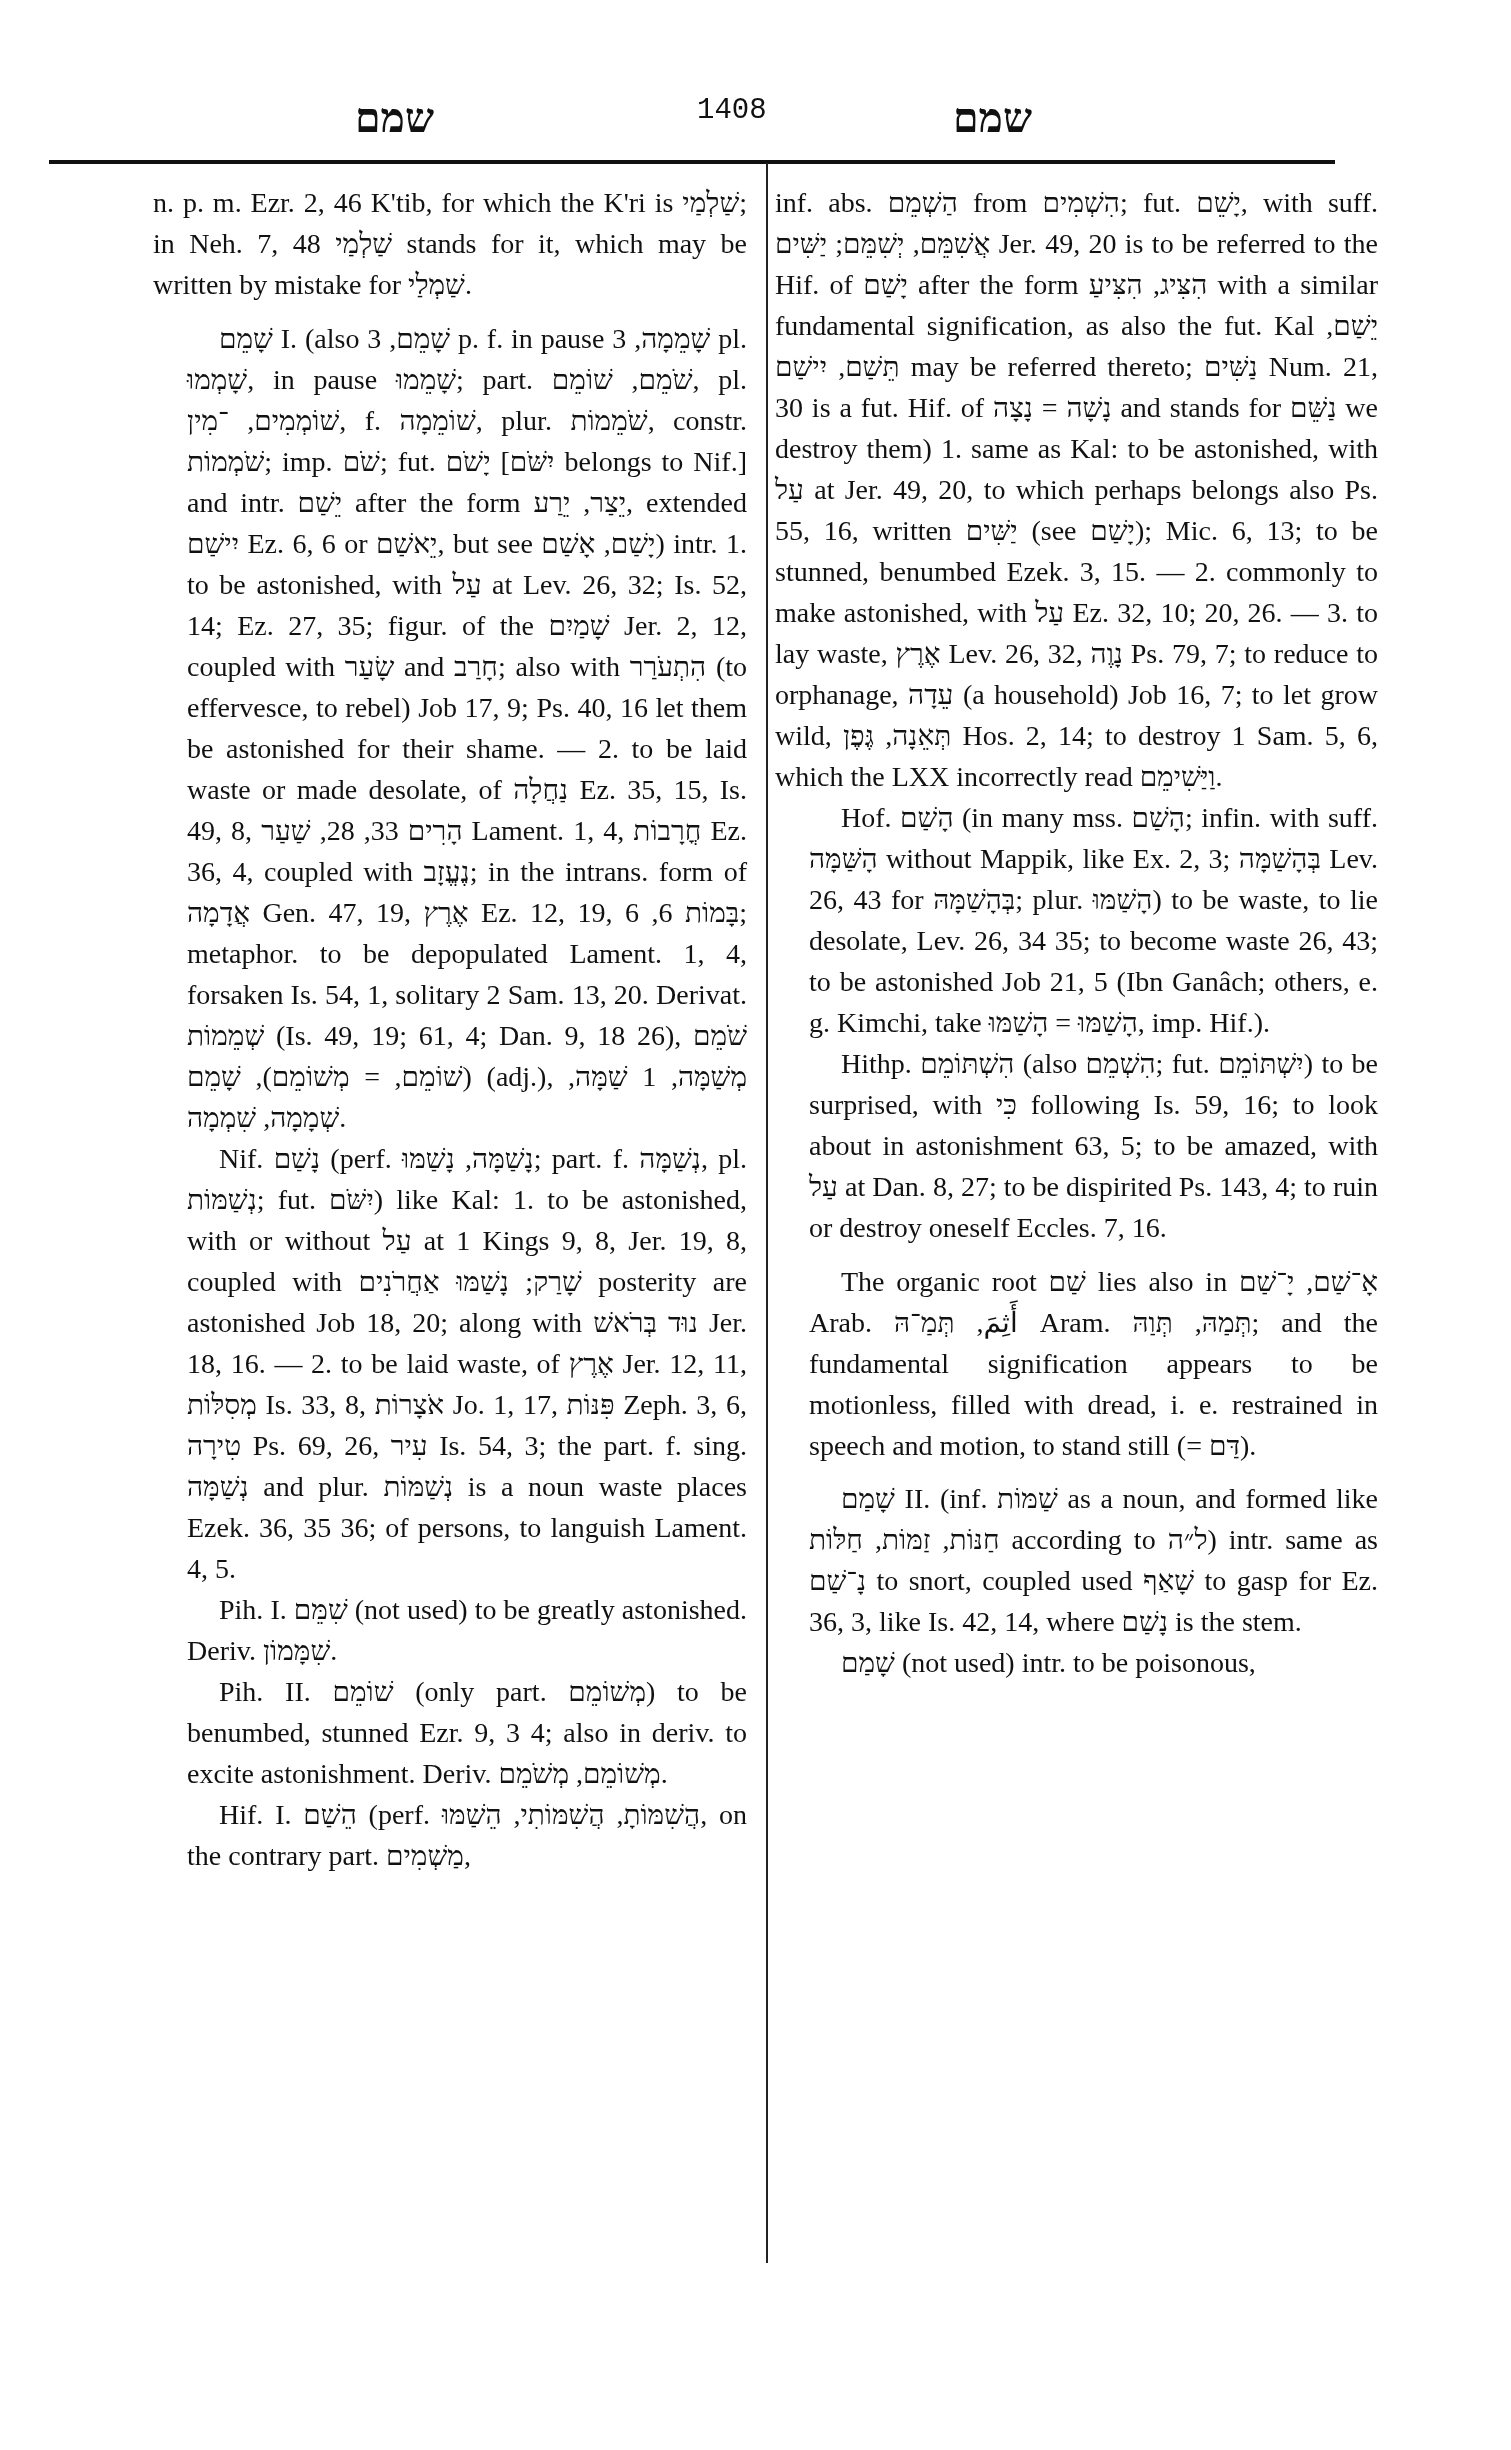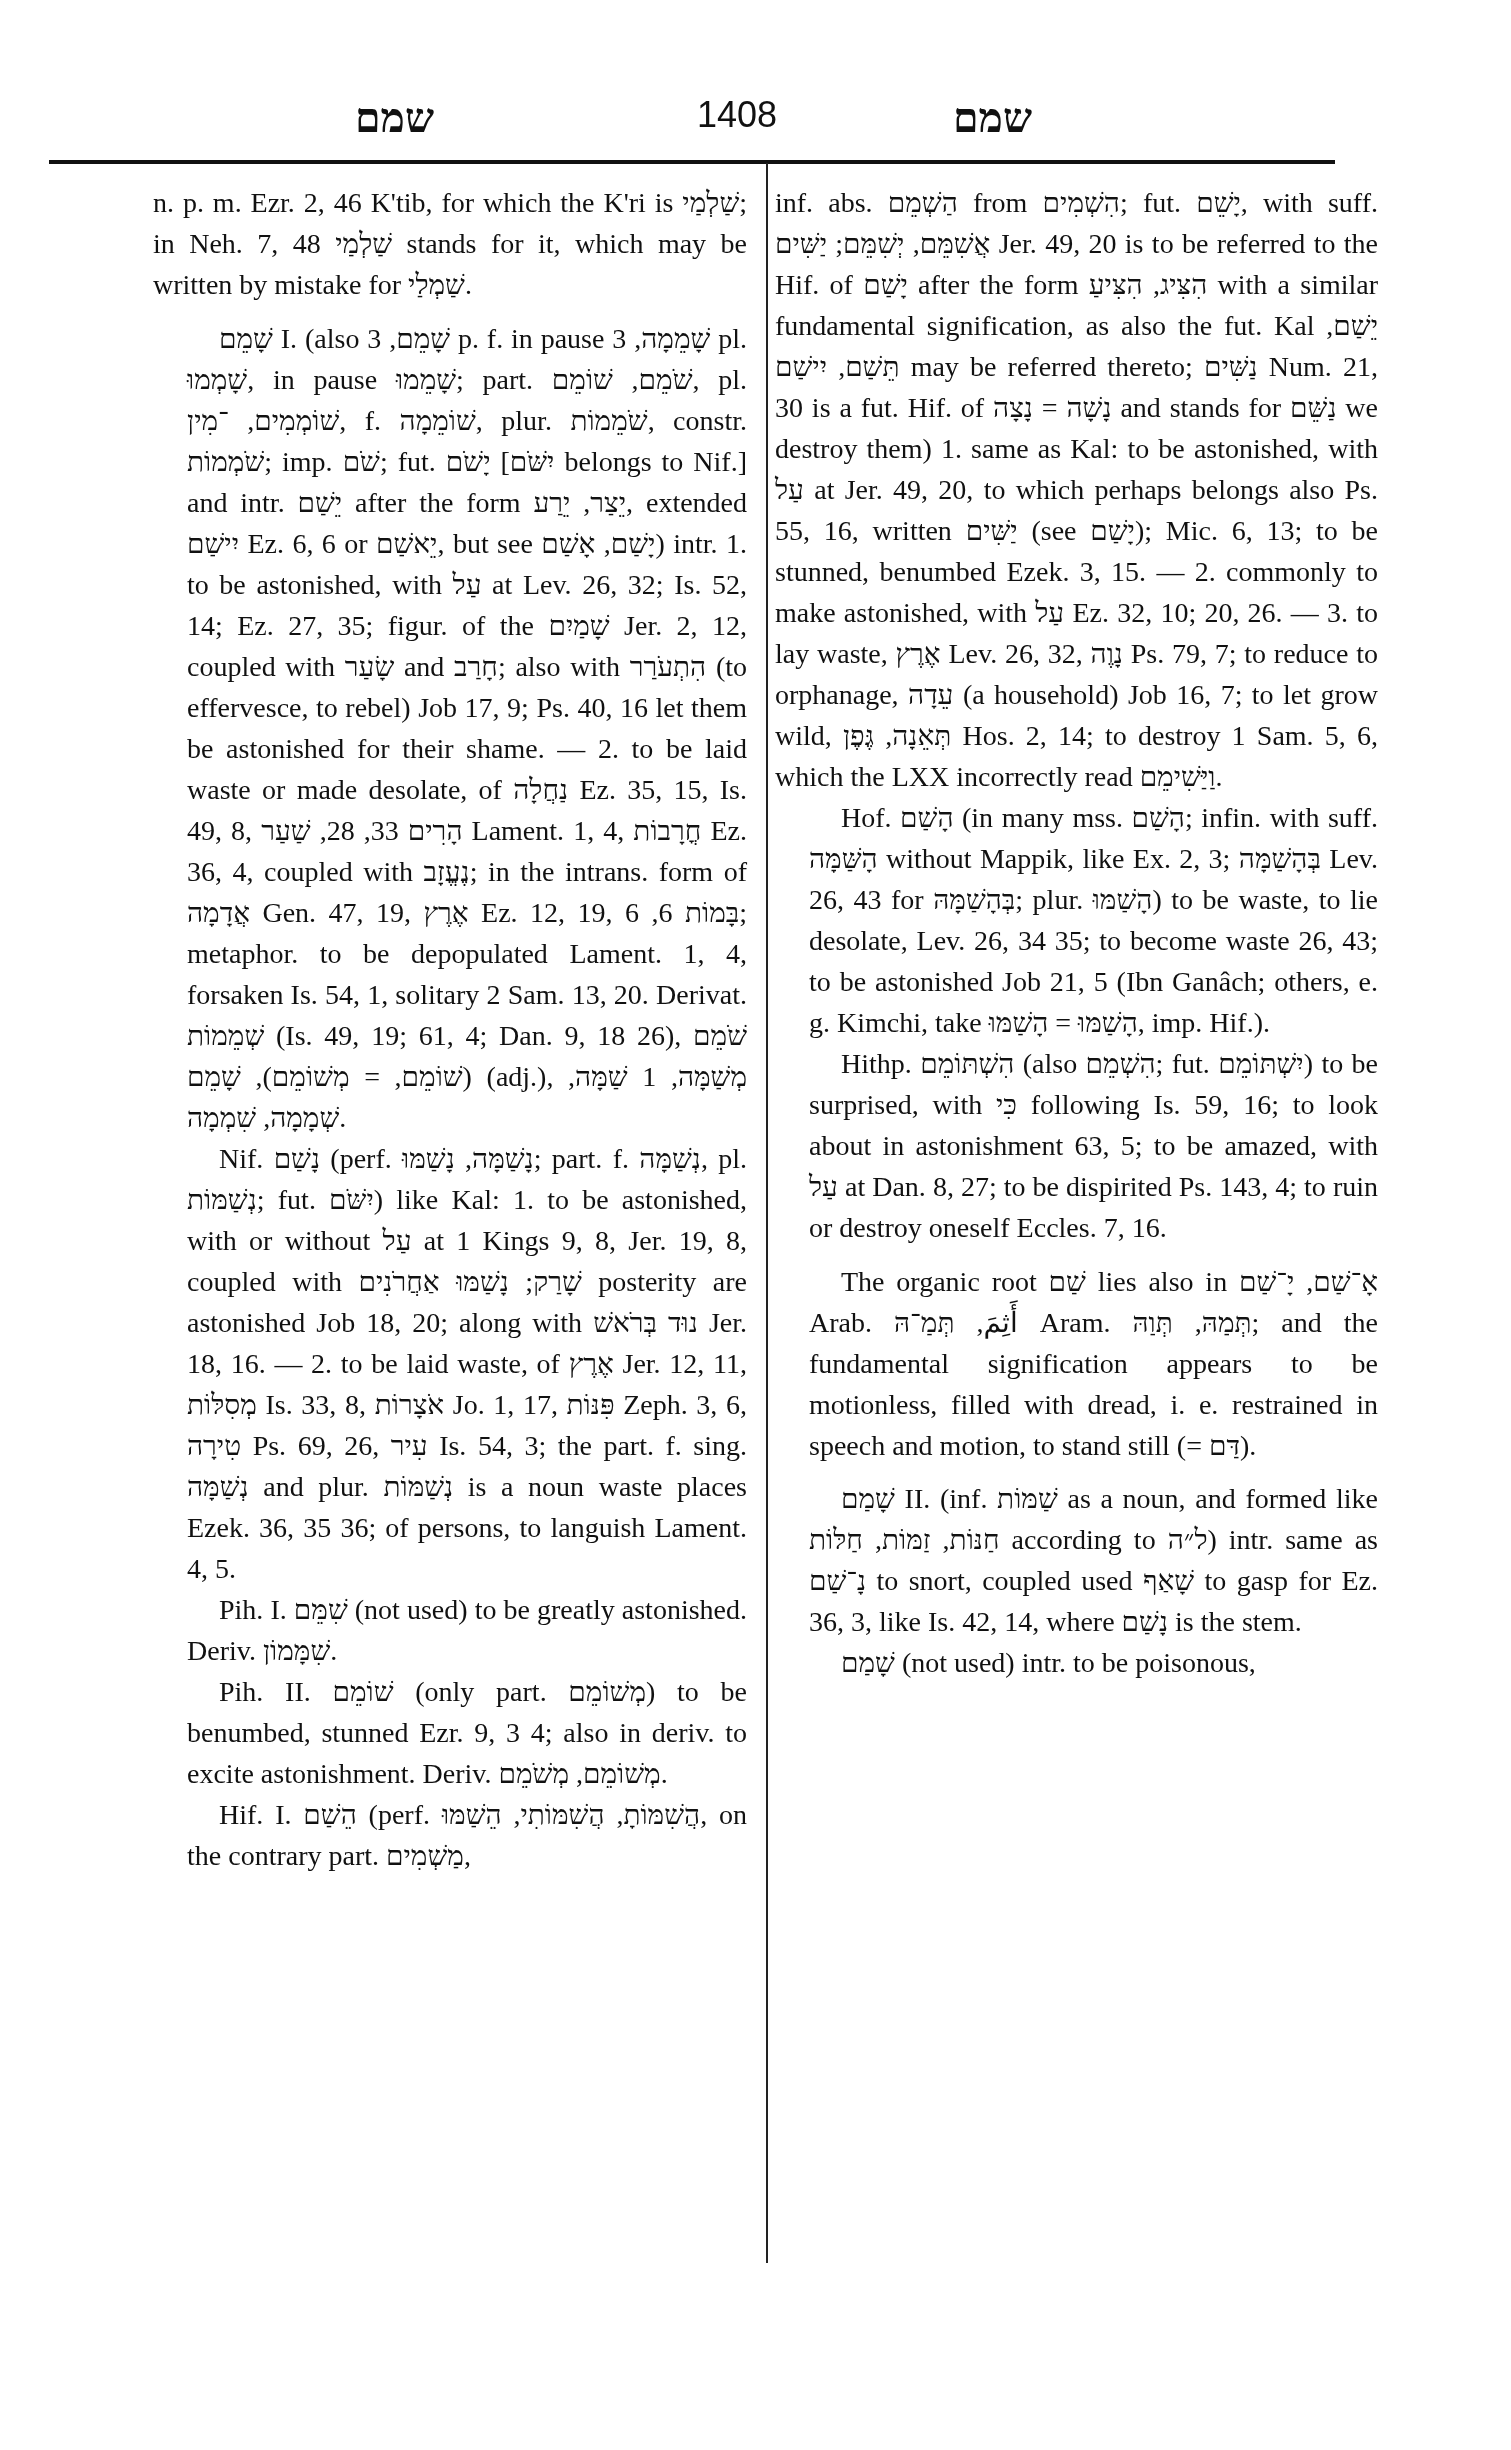--- a/index.html
+++ b/index.html
@@ -1,21 +1,21 @@
 <!DOCTYPE html>
 <html style="font-size:14.4px"><head>
 <meta charset="utf-8">
 <style>
   html, body { margin:0; padding:0; background:#ffffff; }
   body { width:1512px; height:2450px; position:relative; overflow:hidden;
          font-family:"Liberation Serif","DejaVu Serif",serif; color:#111; }
   .header { position:absolute; top:94px; left:0; width:1316px; height:54px; }
   .hw-left, .hw-right, .pageno { position:absolute; top:0; font-weight:bold; }
   .hw-left { left:355px; font-size:41px; font-family:"DejaVu Serif",serif; }
-  .pageno { left:697px; font-size:36px; font-weight:normal; font-family:Liberation Sans, sans-serif; }
+  .pageno { left:697px; font-size:29px; font-weight:normal; font-family:Liberation Mono, monospace; }
   .hw-right { left:953px; font-size:41px; font-family:"DejaVu Serif",serif; }
   .rule { position:absolute; top:160px; left:49px; width:1286px; height:3.6px; background:#111; }
   .divider { position:absolute; top:163px; left:766px; width:1.8px; height:2100px; background:#222; }
   .col { position:absolute; top:182px; width:594px; font-size:28px; line-height:41px; text-align:justify; }
   .col.left { left:153px; }
   .col.right { left:775px; width:603px; }
   .col p { margin:0; }
   .col p.indent { text-indent:32px;margin-left:34px; }
   .col p.gap { margin-top:12.6px; }
 </style>

